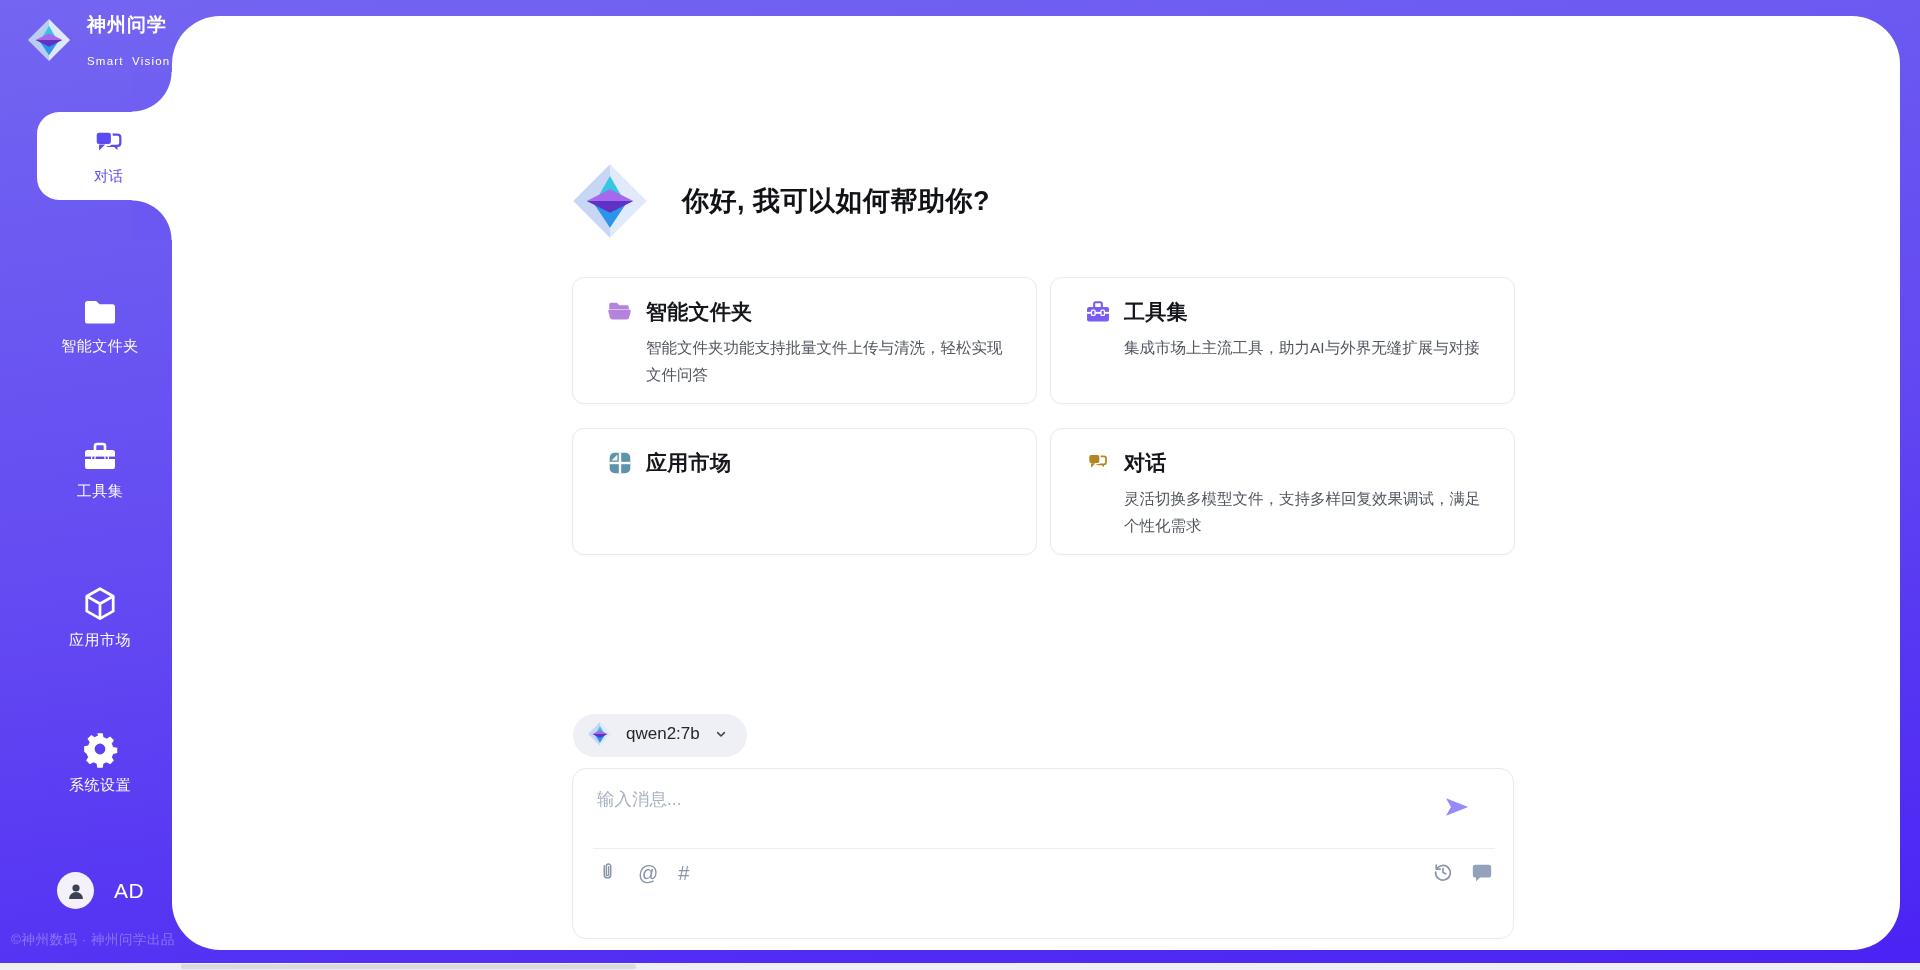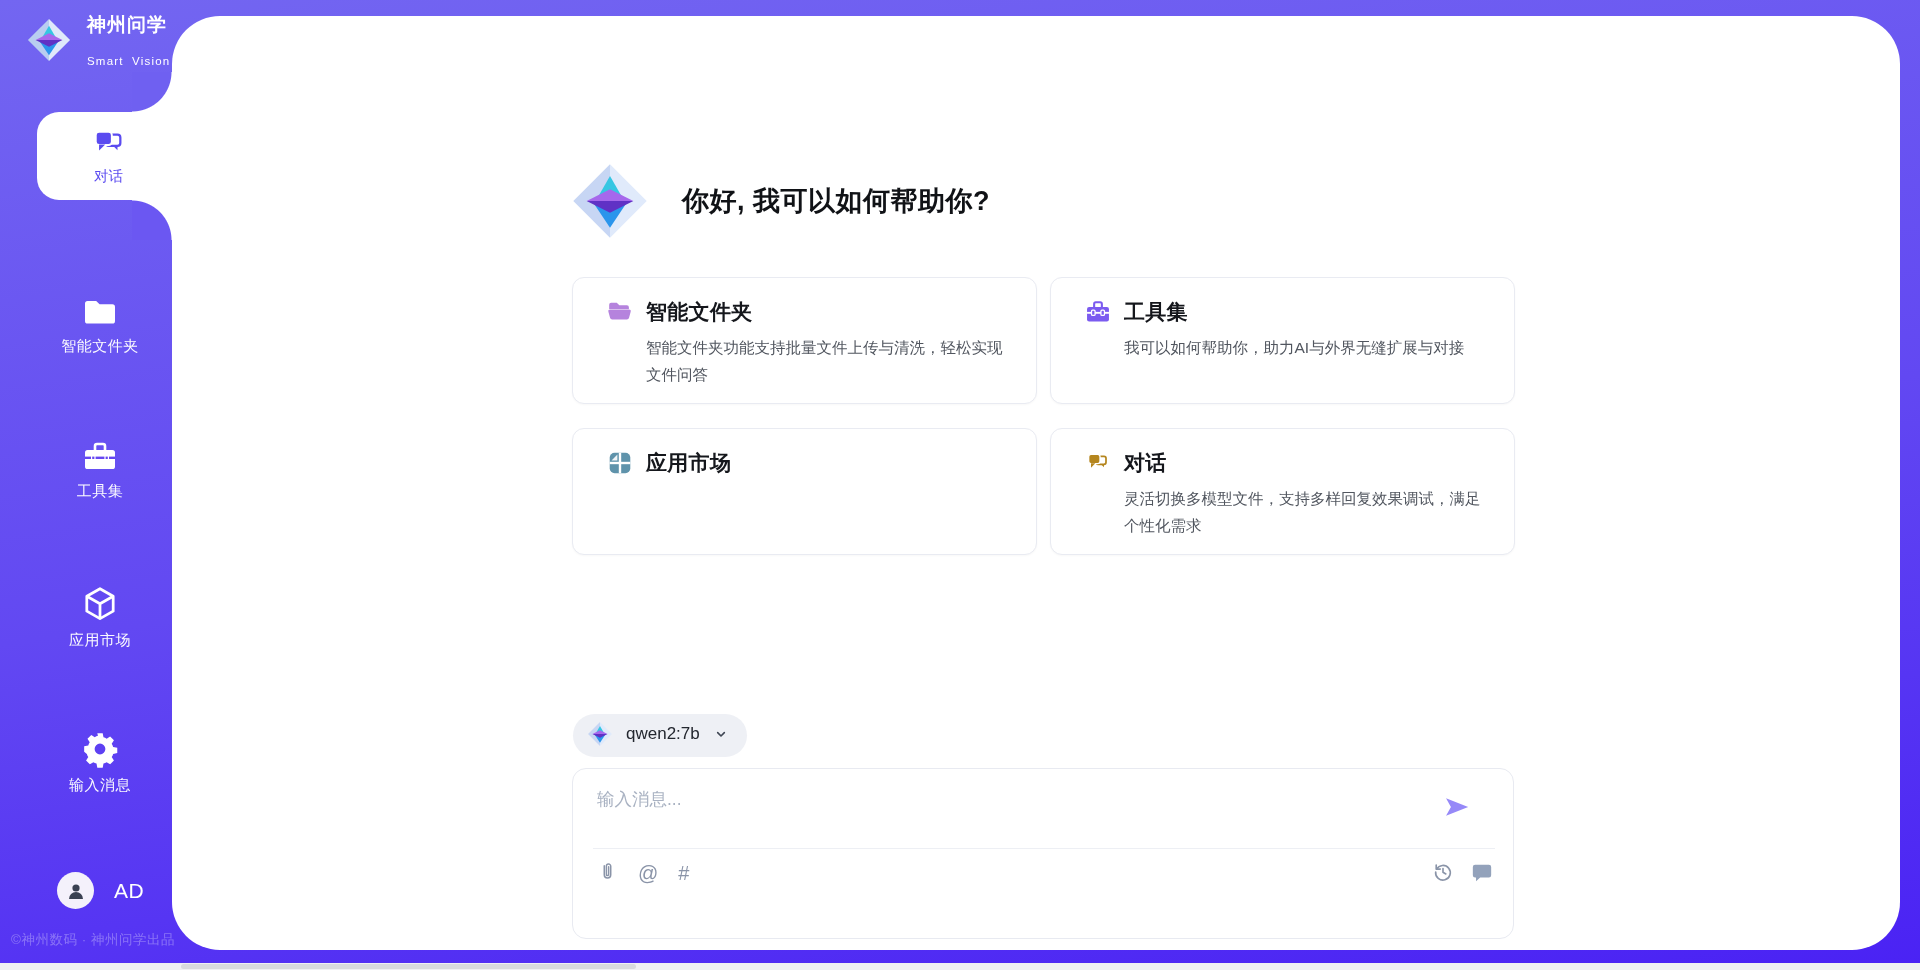--- a/index.html
+++ b/index.html
@@ -135,21 +135,21 @@
       <path d="M18 3.5 30.5 10.6v14.2L18 31.9 5.5 24.8V10.6z" fill="none" stroke="#fff" stroke-width="2.6" stroke-linejoin="round"></path>
       <path d="M5.5 10.6 18 17.7l12.5-7.1M18 17.7v14" fill="none" stroke="#fff" stroke-width="2.6" stroke-linejoin="round"></path>
     </svg>
     <span class="nav-label">应用市场</span>
   </div>
 
   <div class="nav-item nav-4">
     <svg width="38" height="38" viewBox="0 0 24 24">
       <path fill-rule="evenodd" fill="#fff" d="M10.3 2h3.4l.5 2.6c.7.2 1.4.5 2 .9l2.2-1.4 2.4 2.4-1.4 2.2c.4.6.7 1.3.9 2l2.6.5v3.4l-2.6.5c-.2.7-.5 1.4-.9 2l1.4 2.2-2.4 2.4-2.2-1.4c-.6.4-1.3.7-2 .9l-.5 2.6h-3.4l-.5-2.6a7.9 7.9 0 0 1-2-.9l-2.2 1.4-2.4-2.4 1.4-2.2a7.9 7.9 0 0 1-.9-2L2 13.7v-3.4l2.6-.5c.2-.7.5-1.4.9-2L4.1 5.6l2.4-2.4 2.2 1.4c.6-.4 1.3-.7 2-.9zM12 8.6a3.4 3.4 0 1 0 0 6.8 3.4 3.4 0 0 0 0-6.8z"></path>
     </svg>
-    <span class="nav-label">输入消息</span>
+    <span class="nav-label">系统设置</span>
   </div>
 
   <div class="user-row">
     <div class="avatar">
       <svg width="24" height="24" viewBox="0 0 24 24">
         <circle cx="12" cy="9" r="3.6" fill="#3a4152"></circle>
         <path d="M5 20a7 7 0 0 1 14 0z" fill="#3a4152"></path>
       </svg>
     </div>
     <span class="user-name">AD</span>
@@ -186,21 +186,21 @@
       <div class="card-head">
         <svg width="26" height="24" viewBox="0 0 24 23">
           <rect x="8.3" y="2.2" width="7.4" height="6.4" rx="1.6" fill="none" stroke="#7b5bf0" stroke-width="2"></rect>
           <rect x="1.5" y="6.6" width="21" height="14" rx="2" fill="#7b5bf0"></rect>
           <rect x="1.5" y="11.4" width="21" height="1.8" fill="#fff"></rect>
           <rect x="5.8" y="9.8" width="3.4" height="5" rx="1" fill="#7b5bf0" stroke="#fff" stroke-width="1.2"></rect>
           <rect x="14.8" y="9.8" width="3.4" height="5" rx="1" fill="#7b5bf0" stroke="#fff" stroke-width="1.2"></rect>
         </svg>
         <span class="card-title">工具集</span>
       </div>
-      <p class="card-desc">我可以如何帮助你，助力AI与外界无缝扩展与对接</p>
+      <p class="card-desc">集成市场上主流工具，助力AI与外界无缝扩展与对接</p>
     </div>
 
     <div class="card">
       <div class="card-head">
         <svg width="26" height="26" viewBox="0 0 24 24">
           <rect x="2.5" y="2.5" width="19" height="19" rx="4.5" fill="#5f93ab"></rect>
           <rect x="10.9" y="2.5" width="2.2" height="19" fill="#fff"></rect>
           <rect x="2.5" y="10.9" width="19" height="2.2" fill="#fff"></rect>
           <polygon points="4.2,9.6 9.6,4.2 9.6,9.6" fill="#fff" opacity="0.9"></polygon>
         </svg>

